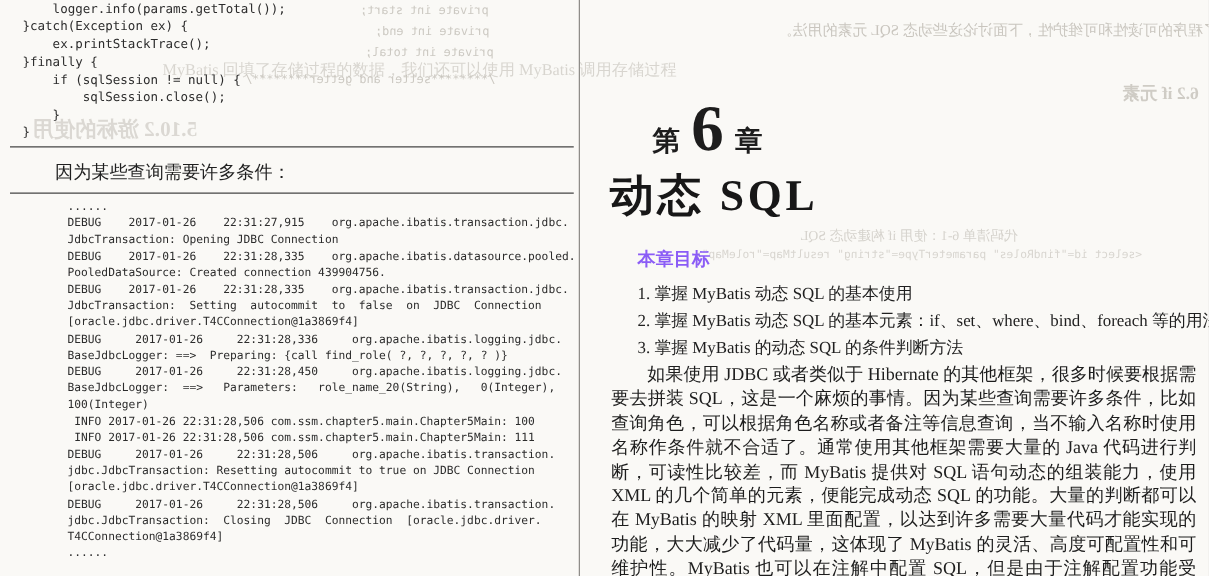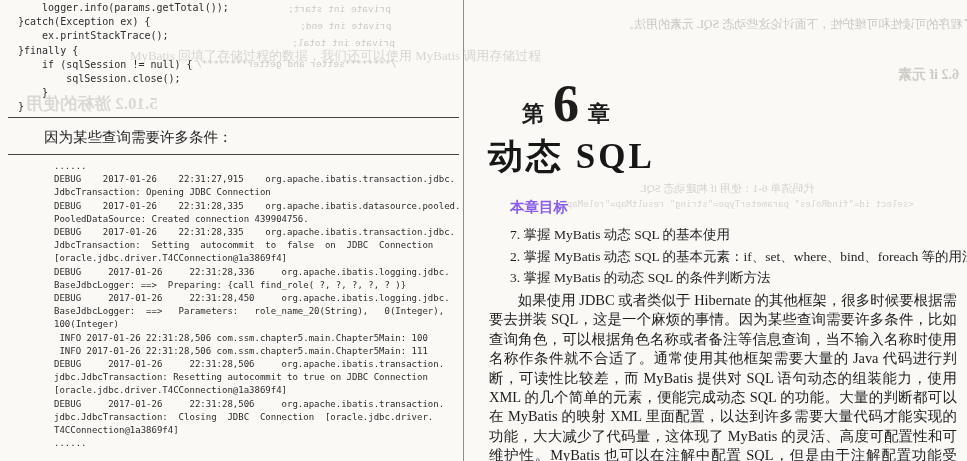--- a/index.html
+++ b/index.html
@@ -111,21 +111,21 @@
     <div class="abs chapter-head">
       <span class="chapter-prefix">第</span>
       <span class="chapter-number">6</span>
       <span class="chapter-suffix">章</span>
     </div>
 
     <div class="abs chapter-title">动态 SQL</div>
 
     <div class="abs goals">
       <div class="goals-heading">本章目标</div>
-      <div class="goal-item">7. 掌握 MyBatis 动态 SQL 的基本使用</div>
+      <div class="goal-item">1. 掌握 MyBatis 动态 SQL 的基本使用</div>
       <div class="goal-item">2. 掌握 MyBatis 动态 SQL 的基本元素：if、set、where、bind、foreach 等的用法</div>
       <div class="goal-item">3. 掌握 MyBatis 的动态 SQL 的条件判断方法</div>
     </div>
 
     <div class="abs intro">如果使用 JDBC 或者类似于 Hibernate 的其他框架，很多时候要根据需要去拼装 SQL，这是一个麻烦的事情。因为某些查询需要许多条件，比如查询角色，可以根据角色名称或者备注等信息查询，当不输入名称时使用名称作条件就不合适了。通常使用其他框架需要大量的 Java 代码进行判断，可读性比较差，而 MyBatis 提供对 SQL 语句动态的组装能力，使用 XML 的几个简单的元素，便能完成动态 SQL 的功能。大量的判断都可以在 MyBatis 的映射 XML 里面配置，以达到许多需要大量代码才能实现的功能，大大减少了代码量，这体现了 MyBatis 的灵活、高度可配置性和可维护性。MyBatis 也可以在注解中配置 SQL，但是由于注解配置功能受限，而且对于复杂的 SQL 而言可读性很差，所以较少使用，因此本书不对它们进行介绍。</div>
   </div>
 
 </div>
 
 </body></html>

